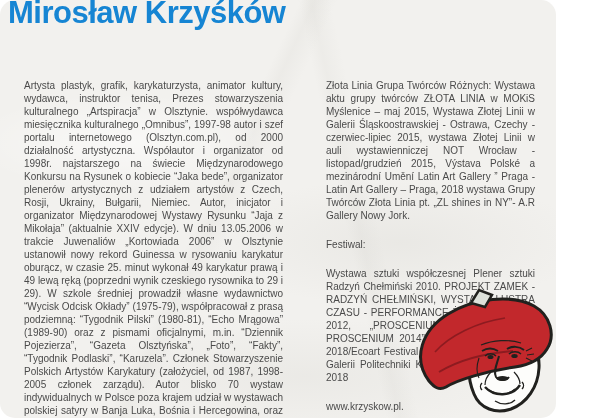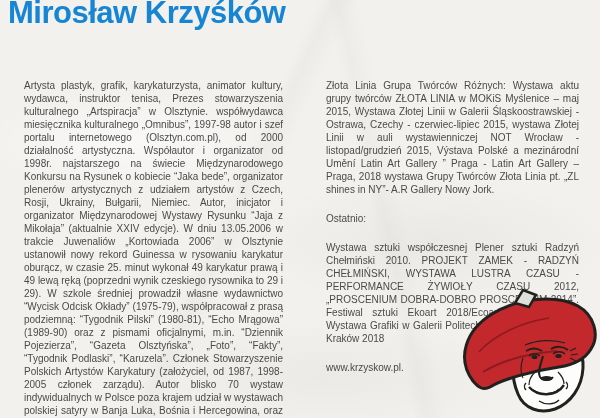--- a/index.html
+++ b/index.html
@@ -1,30 +1,31 @@
 <!DOCTYPE html>
 <html><head>
 <meta charset="utf-8">
 <style>
   * { box-sizing: border-box; }
   html,body { margin:0; padding:0; }
   .page {
     position: relative;
-    width: 600px;
+    width: 556px;
     height: 418px;
     overflow: hidden;
     background-color: #f2f1ee;
     background-image:
       radial-gradient(ellipse 220px 70px at 22% 34%, rgba(255,255,255,.55), transparent 70%),
       radial-gradient(ellipse 260px 90px at 72% 58%, rgba(182,180,172,.14), transparent 72%),
       radial-gradient(ellipse 300px 80px at 55% 90%, rgba(182,180,172,.12), transparent 72%),
       linear-gradient(115deg, transparent 40%, rgba(185,183,175,.10) 42%, transparent 45%),
       linear-gradient(78deg, transparent 60%, rgba(185,183,175,.09) 62%, transparent 65%);
     font-family: "Liberation Sans", sans-serif;
     color: #4a4a4a;
+    border-radius: 15px;
   }
   .page-title {
     margin: 0;
     position: absolute;
     top: -7px;
     left: 8px;
     font-size: 31px;
     line-height: 40px;
     font-weight: bold;
     letter-spacing: -0.5px;
@@ -70,21 +71,21 @@
 <div class="page">
 
   <h1 class="page-title">Mirosław Krzyśków</h1>
 
   <div class="columns">
     <div class="col">
       <p>Artysta plastyk, grafik, karykaturzysta, animator kultury, wydawca, instruktor tenisa, Prezes stowarzyszenia kulturalnego „Artspiracja” w Olsztynie. współwydawca miesięcznika kulturalnego „Omnibus”, 1997-98 autor i szef portalu internetowego (Olsztyn.com.pl), od 2000 działalność artystyczna. Współautor i organizator od 1998r. najstarszego na świecie Międzynarodowego Konkursu na Rysunek o kobiecie “Jaka bede”, organizator plenerów artystycznych z udziałem artystów z Czech, Rosji, Ukrainy, Bułgarii, Niemiec. Autor, inicjator i organizator Międzynarodowej Wystawy Rysunku “Jaja z Mikołaja” (aktualnie XXIV edycje). W dniu 13.05.2006 w trakcie Juwenaliów „Kortowiada 2006” w Olsztynie ustanowił nowy rekord Guinessa w rysowaniu karykatur oburącz, w czasie 25. minut wykonał 49 karykatur prawą i 49 lewą ręką (poprzedni wynik czeskiego rysownika to 29 i 29). W szkole średniej prowadził własne wydawnictwo “Wycisk Odcisk Okłady” (1975-79), współpracował z prasą podziemną: “Tygodnik Pilski” (1980-81), “Echo Mrągowa” (1989-90) oraz z pismami oficjalnymi, m.in. “Dziennik Pojezierza”, “Gazeta Olsztyńska”, „Foto”, “Fakty”, “Tygodnik Podlaski”, “Karuzela”. Członek Stowarzyszenie Polskich Artystów Karykatury (założyciel, od 1987, 1998-2005 członek zarządu). Autor blisko 70 wystaw indywidualnych w Polsce poza krajem udział w wystawach polskiej satyry w Banja Luka, Bośnia i Hercegowina, oraz w Franktfurcie Niemcy. Udział w Międzynarodowych wystawach karykatury w świecie.</p>
     </div>
     <div class="col">
       <p>Złota Linia Grupa Twórców Różnych: Wystawa aktu grupy twórców ZŁOTA LINIA w MOKiS Myślenice – maj 2015, Wystawa Złotej Linii w Galerii Śląskoostrawskiej - Ostrawa, Czechy - czerwiec-lipiec 2015, wystawa Złotej Linii w auli wystawienniczej NOT Wrocław - listopad/grudzień 2015, Výstava Polské a mezinárodní Umění Latin Art Gallery ” Praga - Latin Art Gallery – Praga, 2018 wystawa Grupy Twórców Złota Linia pt. „ZL shines in NY”- A.R Gallery Nowy Jork.</p>
-      <p class="recent-heading">Ostatnio:</p>
+      <p class="recent-heading">Festiwal:</p>
       <p>Wystawa sztuki współczesnej Plener sztuki Radzyń Chełmiński 2010.  PROJEKT ZAMEK - RADZYŃ CHEŁMIŃSKI, WYSTAWA LUSTRA CZASU - PERFORMANCE ŻYWIOŁY CZASU 2012, „PROSCENIUM DOBRA-DOBRO PROSCENIUM 2014”. Festiwal sztuki Ekoart 2018/Ecoart Festival 2018, Wystawa Grafiki w Galerii Politechniki Krakowskiej “GIL” Kraków 2018</p>
       <p class="website">www.krzyskow.pl.</p>
     </div>
   </div>
 
   <svg class="caricature" viewBox="0 0 140 132" xmlns="http://www.w3.org/2000/svg" aria-hidden="true">
 
     <path d="M58 55 C66 41 88 37 102 43 C116 49 125 63 124 80 C123 99 112 115 96 121 C81 126 65 121 59 106 C52 90 52 68 58 55 Z" fill="#fdfdfb" stroke="#21211e" stroke-width="3"></path>
 
     <path d="M110 52 C118 56 123 64 123 74 L114 64 Z" fill="#21211e"></path>

